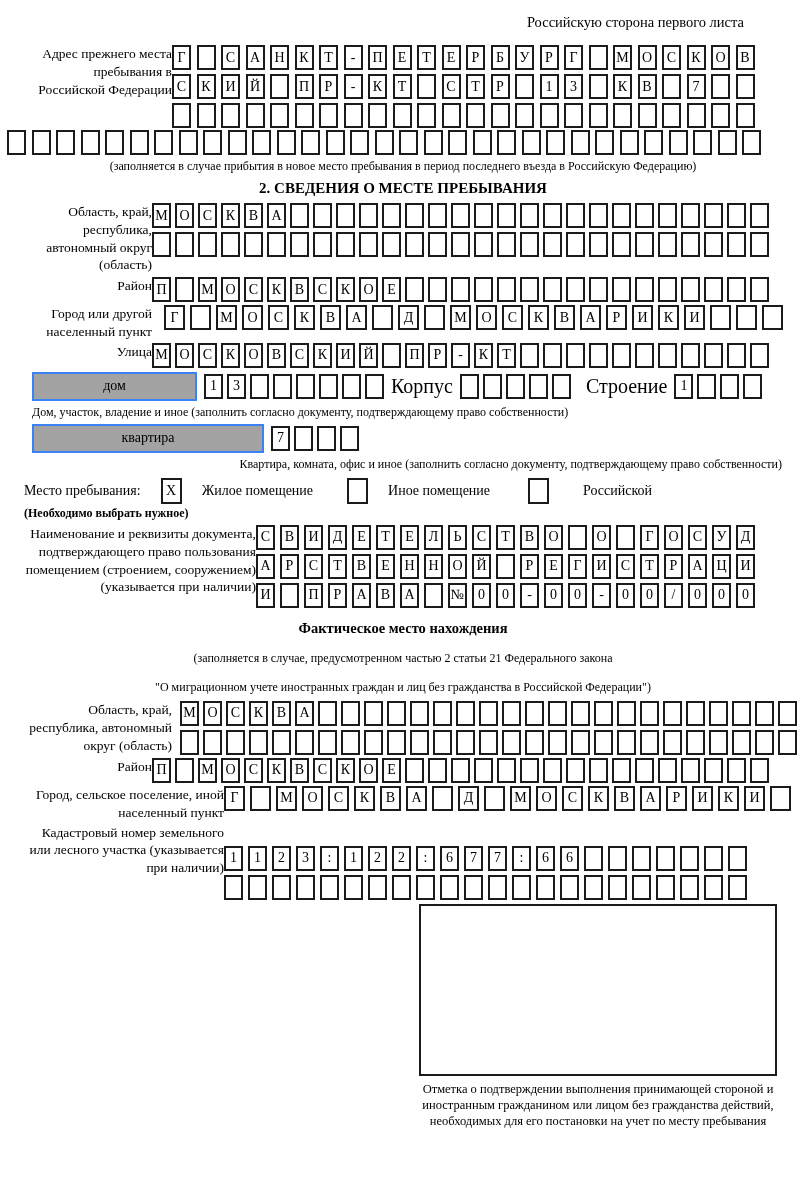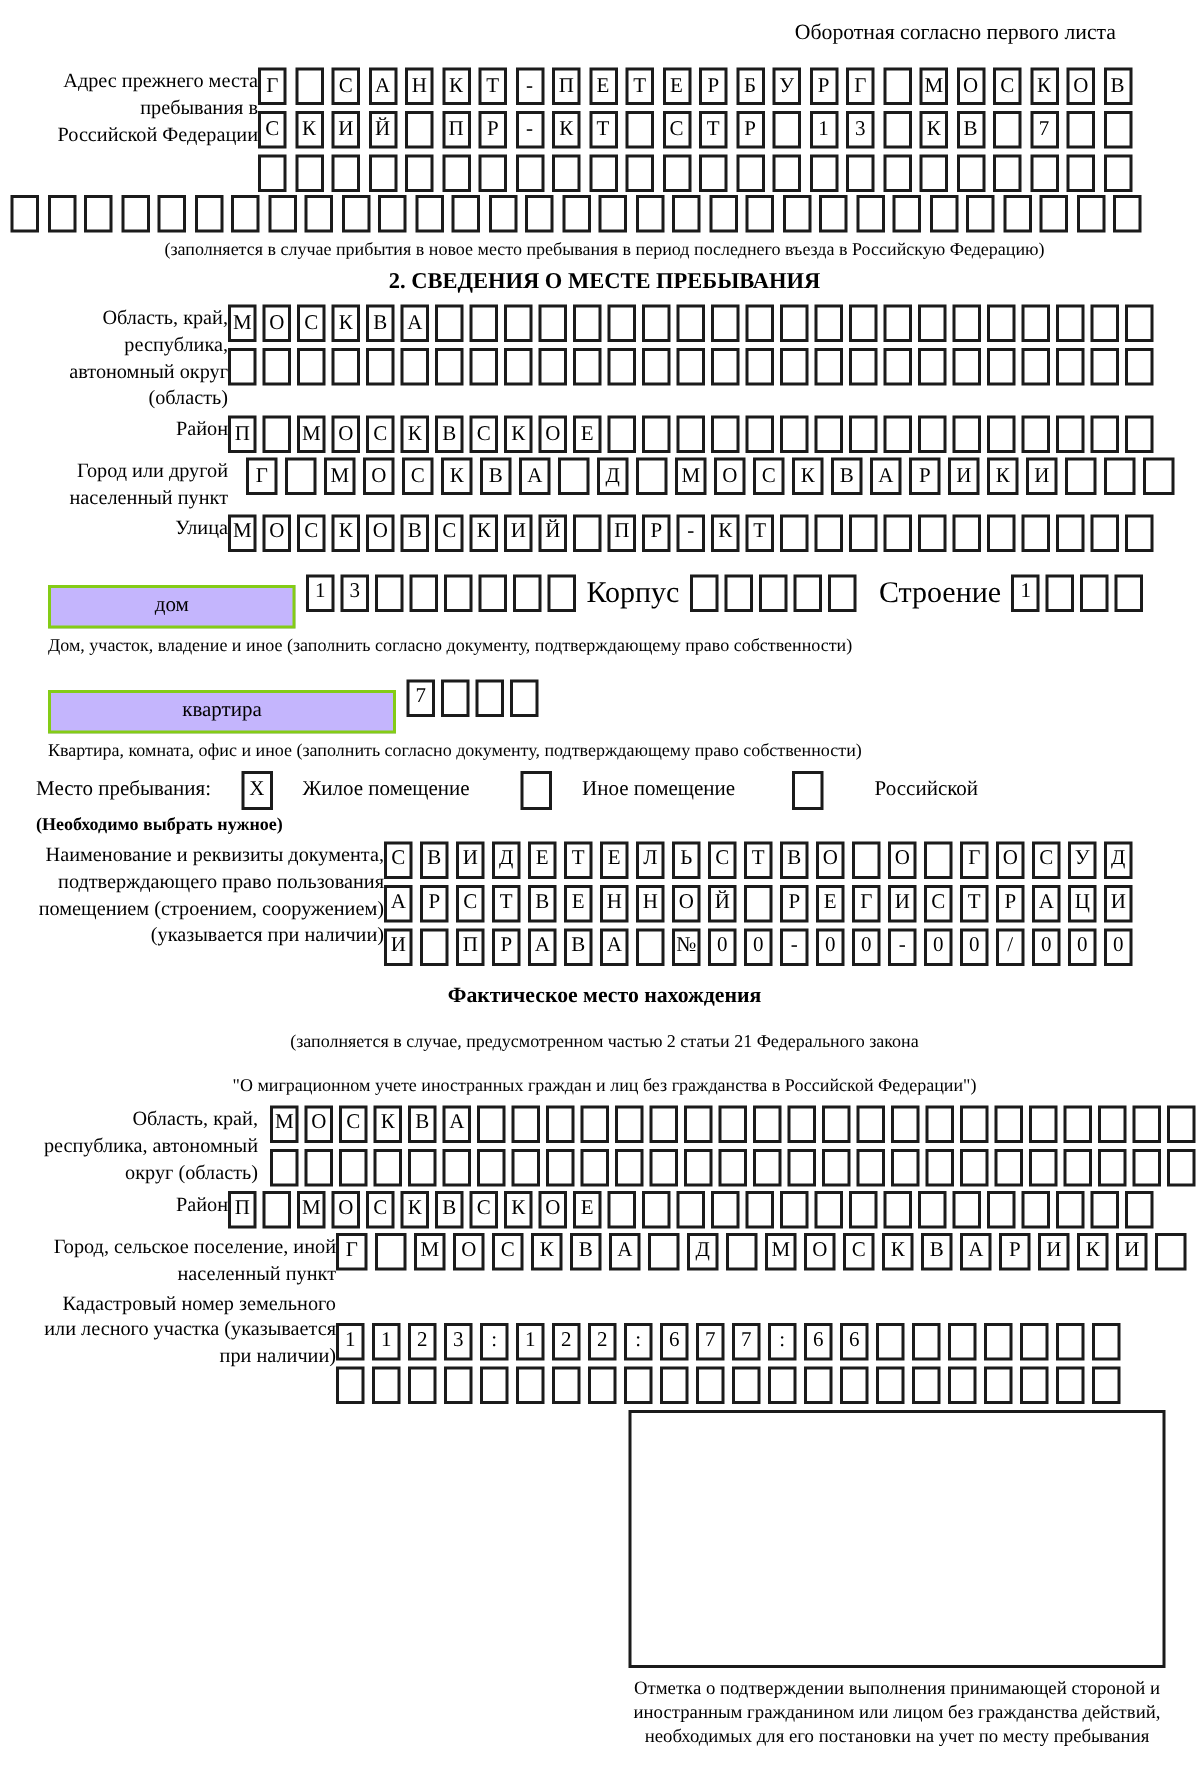--- a/index.html
+++ b/index.html
@@ -20,40 +20,40 @@
     display:flex;align-items:center;justify-content:center;
     font-size:14px;flex:none;background:#fff;
   }
   .wide .cell{width:21px;}
   .fullrow{margin-left:-17px;margin-top:2px;}
   .note{font-size:12px;margin:4px 0 2px 0;}
   .center{text-align:center;}
   .sec-title{font-size:15px;font-weight:bold;text-align:center;margin:6px 0 6px 0;}
   .ml8{margin-left:8px;} .ml12{margin-left:12px;}
   .bigbox{
-    border:2px solid #84cc16;height:29px;box-sizing:border-box;
-    display:flex;align-items:center;justify-content:center;font-size:14px;flex:none;background:#c4b5fd;margin-top:18px;
+    border:2px solid #3b82f6;height:29px;box-sizing:border-box;
+    display:flex;align-items:center;justify-content:center;font-size:14px;flex:none;background:#a3a3a3;
   }
   .houserow{display:flex;align-items:center;margin:4px 0 2px 8px;gap:7px;}
   .inl{font-size:20px;flex:none;}
   .stayrow{display:flex;align-items:center;gap:20px;font-size:14px;margin:6px 0 2px 0;}
   .cbox{
     width:21px;height:26px;border:2px solid #1b1b1b;box-sizing:border-box;flex:none;
     display:flex;align-items:center;justify-content:center;font-size:14px;background:#fff;
   }
   .smnote{font-size:12px;margin:2px 40px 4px 0;font-weight:bold;}
   .fact-title{font-size:14.5px;font-weight:bold;text-align:center;margin:12px 0 6px 0;}
   .stamp-wrap{margin-left:395px;margin-top:4px;}
   .stampbox{width:358px;height:172px;border:2px solid #1b1b1b;box-sizing:border-box;background:#fff;}
   .stampnote{width:404px;margin-left:372px;font-size:12.5px;text-align:center;line-height:1.3;margin-top:5px;}
 </style>
 </head>
 <body>
 
-<div class="hdr">Оборотная согласно первого листа</div>
+<div class="hdr">Российскую сторона первого листа</div>
 
 <div class="frow">
   <div class="lbl w148">Адрес прежнего места пребывания в Российской Федерации</div>
   <div class="col">
     <div class="cells g55">
         <div class="cell">Г</div>
         <div class="cell"></div>
         <div class="cell">С</div>
         <div class="cell">А</div>
         <div class="cell">Н</div>
@@ -360,21 +360,21 @@
 
 <div class="houserow">
   <div class="bigbox" style="width:232px;">квартира</div>
   <div class="cells">
       <div class="cell">7</div>
       <div class="cell"></div>
       <div class="cell"></div>
       <div class="cell"></div>
     </div>
 </div>
-<div class="note" style="margin-left:8px;">Квартира, комната, офис и иное (заполнить согласно документу, подтверждающему право собственности)</div>
+<div class="note" style="margin-left:8px;text-align:right;">Квартира, комната, офис и иное (заполнить согласно документу, подтверждающему право собственности)</div>
 
 <div class="stayrow">
   <span>Место пребывания:</span>
   <span class="cbox">X</span>
   <span>Жилое помещение</span>
   <span class="cbox" style="margin-left:14px;"></span>
   <span>Иное помещение</span>
   <span class="cbox" style="margin-left:18px;"></span>
   <span style="margin-left:14px;">Российской</span>
 </div>

